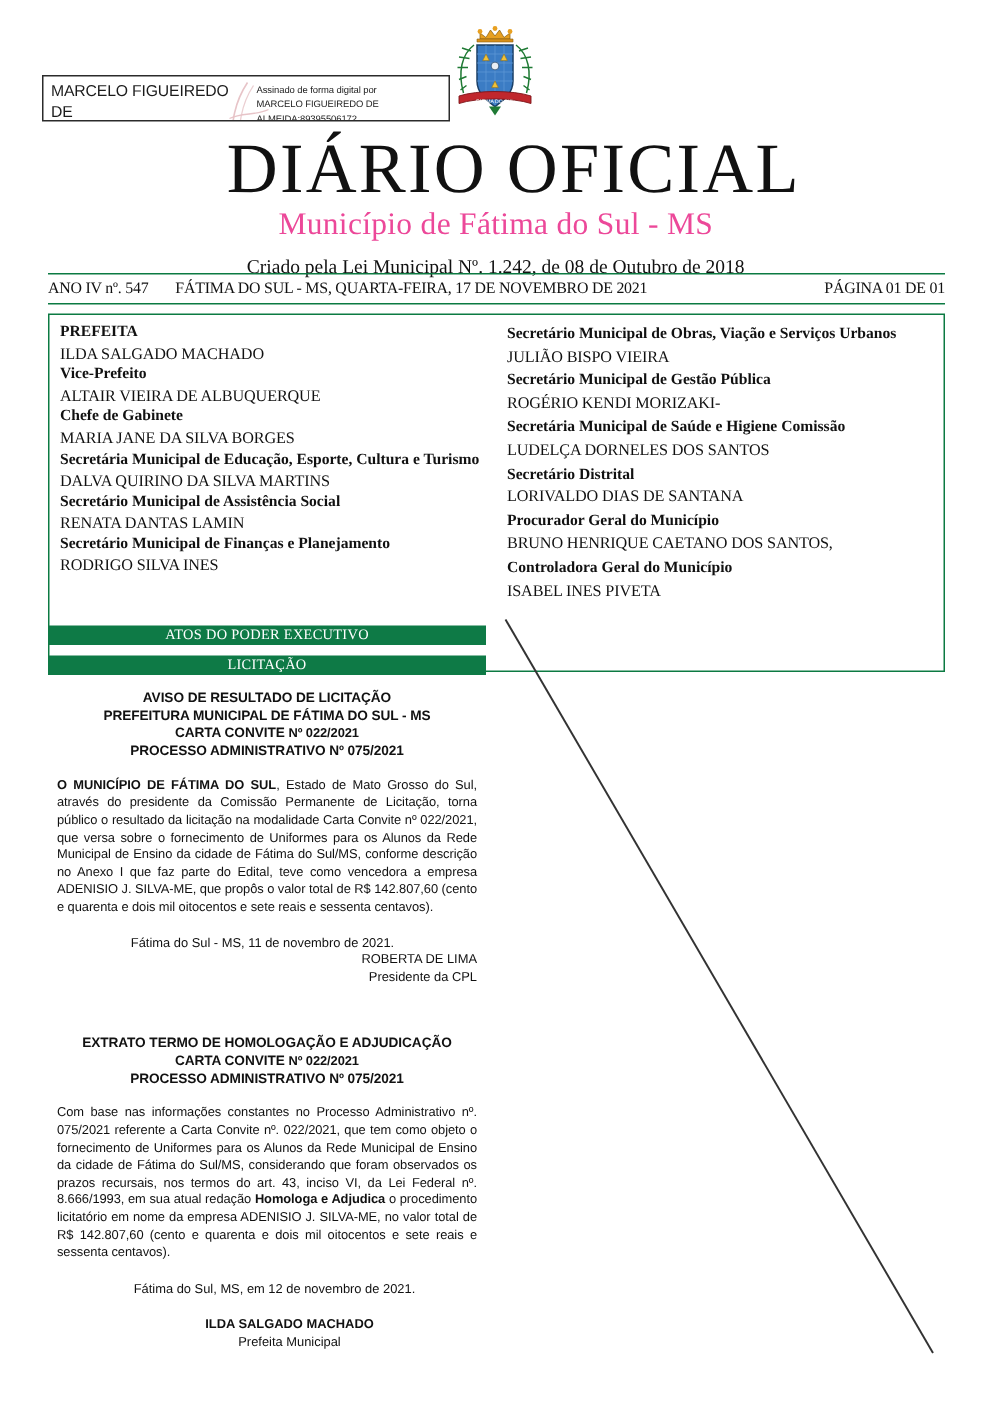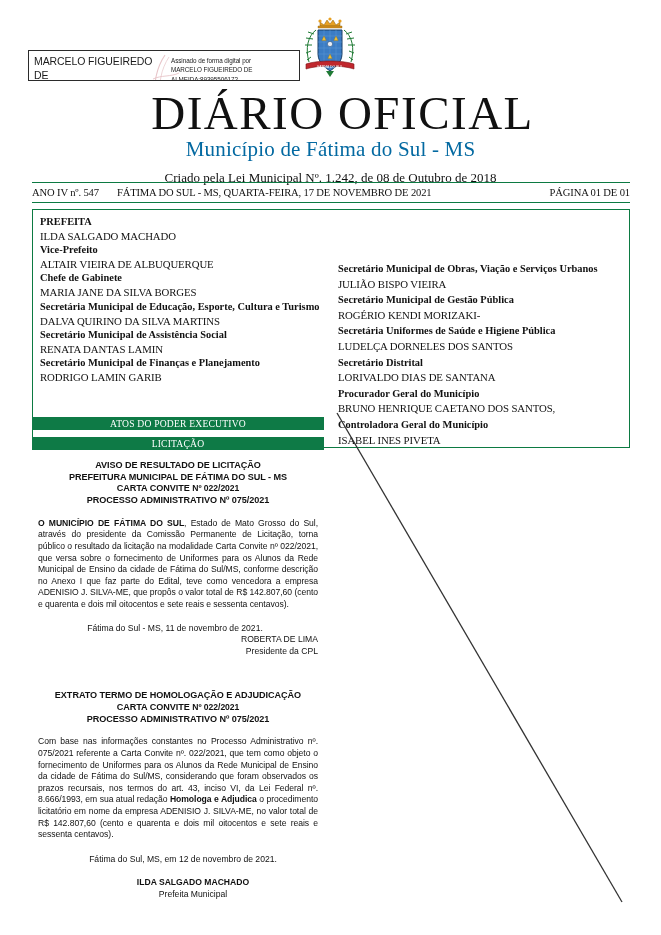--- a/index.html
+++ b/index.html
@@ -84,21 +84,21 @@
     letter-spacing: 1.5px;
     color: #111;
     font-weight: normal;
     padding-left: 24px;
   }
   .masthead .subtitle {
     font-family: "Liberation Serif", serif;
     font-size: 21px;
     line-height: 26px;
     letter-spacing: 0.2px;
-    color: #0369a1;
+    color: #ec4899;
     margin-top: -2px;
   }
   .masthead .lawline {
     font-family: "Liberation Serif", serif;
     font-size: 13px;
     line-height: 18px;
     color: #111;
     margin-top: 7px;
   }
 
@@ -139,21 +139,21 @@
     height: 239px;
     border: 1.6px solid #0c7a42;
     box-sizing: border-box;
     display: flex;
   }
   .officials .col {
     box-sizing: border-box;
     padding: 5px 7px 0 7px;
   }
   .officials .col-left  { width: 299px; }
-  .officials .col-right { width: 299px; margin-top: 46px; }
+  .officials .col-right { width: 299px; }
   .role {
     font-family: "Liberation Serif", serif;
     font-weight: bold;
     font-size: 10.4px;
     line-height: 14.1px;
     color: #111;
     text-align: justify;
   }
   .person {
     font-family: "Liberation Serif", serif;
@@ -328,28 +328,28 @@
     <div class="person">ILDA SALGADO MACHADO</div>
     <div class="role">Vice-Prefeito</div>
     <div class="person">ALTAIR VIEIRA DE ALBUQUERQUE</div>
     <div class="role">Chefe de Gabinete</div>
     <div class="person">MARIA JANE DA SILVA BORGES</div>
     <div class="role">Secretária Municipal de Educação, Esporte, Cultura e Turismo</div>
     <div class="person">DALVA QUIRINO DA SILVA MARTINS</div>
     <div class="role">Secretário Municipal de Assistência Social</div>
     <div class="person">RENATA DANTAS LAMIN</div>
     <div class="role">Secretário Municipal de Finanças e Planejamento</div>
-    <div class="person">RODRIGO LAMIN GARIB</div>
+    <div class="person">RODRIGO SILVA INES</div>
   </div>
   <div class="col col-right">
     <div class="role">Secretário Municipal de Obras, Viação e Serviços Urbanos</div>
     <div class="person">JULIÃO BISPO VIEIRA</div>
     <div class="role">Secretário Municipal de Gestão Pública</div>
     <div class="person">ROGÉRIO KENDI MORIZAKI-</div>
-    <div class="role">Secretária Uniformes de Saúde e Higiene Pública</div>
+    <div class="role">Secretária Municipal de Saúde e Higiene Comissão</div>
     <div class="person">LUDELÇA DORNELES DOS SANTOS</div>
     <div class="role">Secretário Distrital</div>
     <div class="person">LORIVALDO DIAS DE SANTANA</div>
     <div class="role">Procurador Geral do Município</div>
     <div class="person">BRUNO HENRIQUE CAETANO DOS SANTOS,</div>
     <div class="role">Controladora Geral do Município</div>
     <div class="person">ISABEL INES PIVETA</div>
   </div>
 </div>
 

